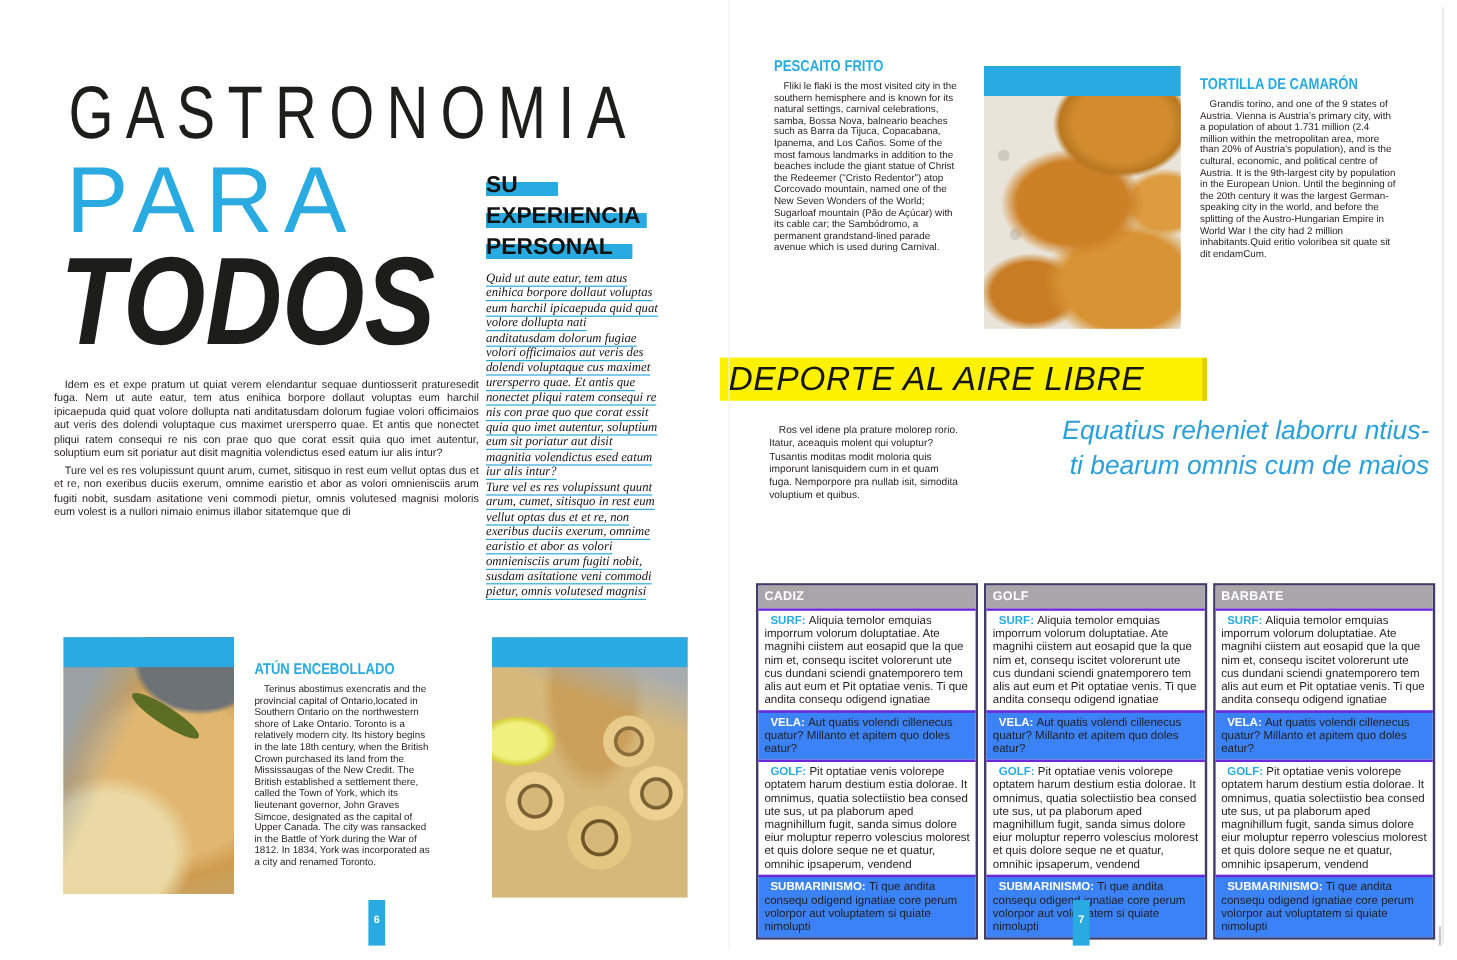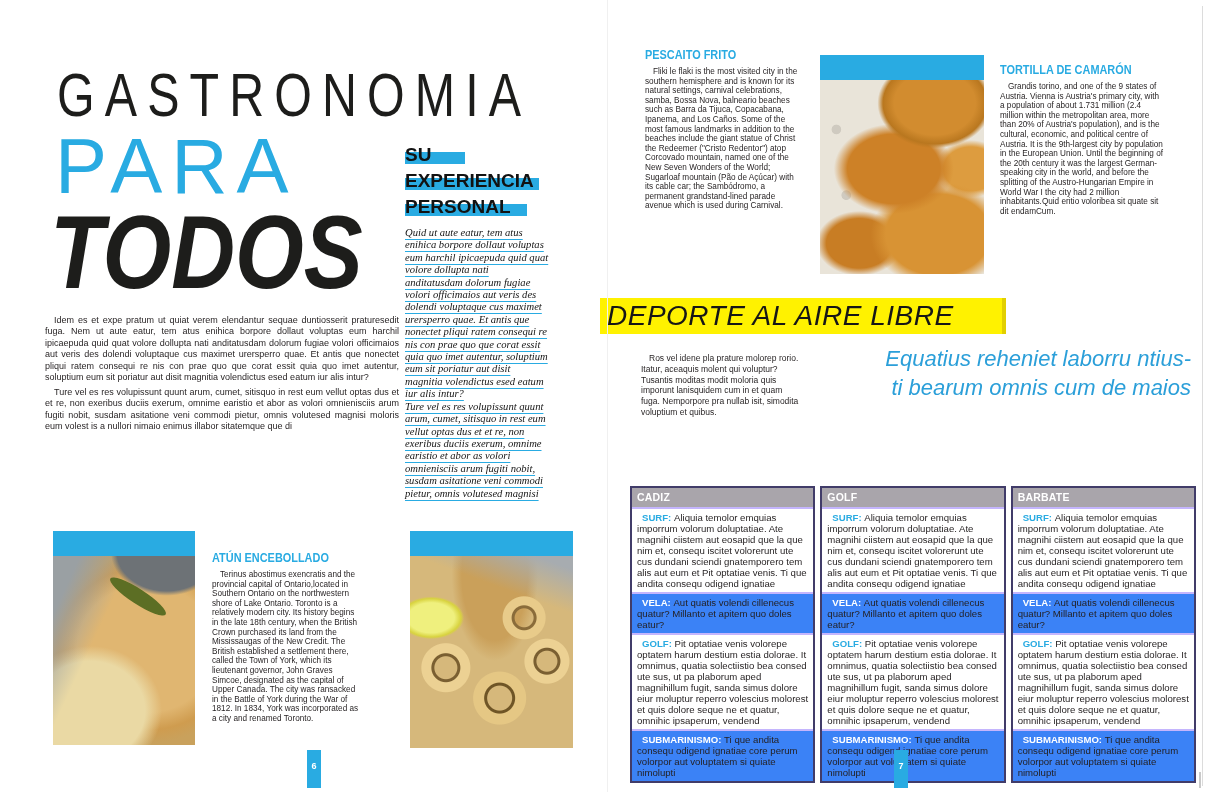--- a/index.html
+++ b/index.html
@@ -73,21 +73,21 @@
   .ros p{margin:0;font-size:8.5px;line-height:10.8px;text-indent:8px;}
   .quote{position:absolute;left:821px;top:345px;width:370px;color:#2b9fd9;
          font-style:italic;font-size:22px;line-height:28.5px;text-align:right;}
   .quote span{display:block;}
 
   
   .table{position:absolute;left:630px;top:486px;width:566px;display:flex;gap:5px;}
   .tcol{flex:1;border:2px solid #413c69;background:#fff;}
   .thead{background:#a9a5ab;color:#fff;font-weight:700;font-size:10.5px;line-height:17px;
          height:17px;padding:1px 0 1px 5px;letter-spacing:0.2px;}
-  .trow{border-top:2px solid #c4b5fd;padding:3px 5px;}
+  .trow{border-top:2px solid #6d28d9;padding:3px 5px;}
   .trow p{margin:0;font-size:9.6px;line-height:11px;text-indent:5px;}
   .r0{min-height:70px;} .r1{min-height:25px;} .r2{min-height:71px;} .r3{min-height:38px;}
   .shade{background:#3b82f6;}
   .lab{font-weight:700;}
   .lab-blue{color:#29abe2;} .lab-light{color:#ffffff;}
 
   
   .tab{position:absolute;width:14px;height:38px;background:#29abe2;color:#fff;font-size:9px;
        font-weight:700;text-align:center;padding-top:11px;box-sizing:border-box;}
   #tab6{left:307px;top:750px;} #tab7{left:894px;top:750px;}

